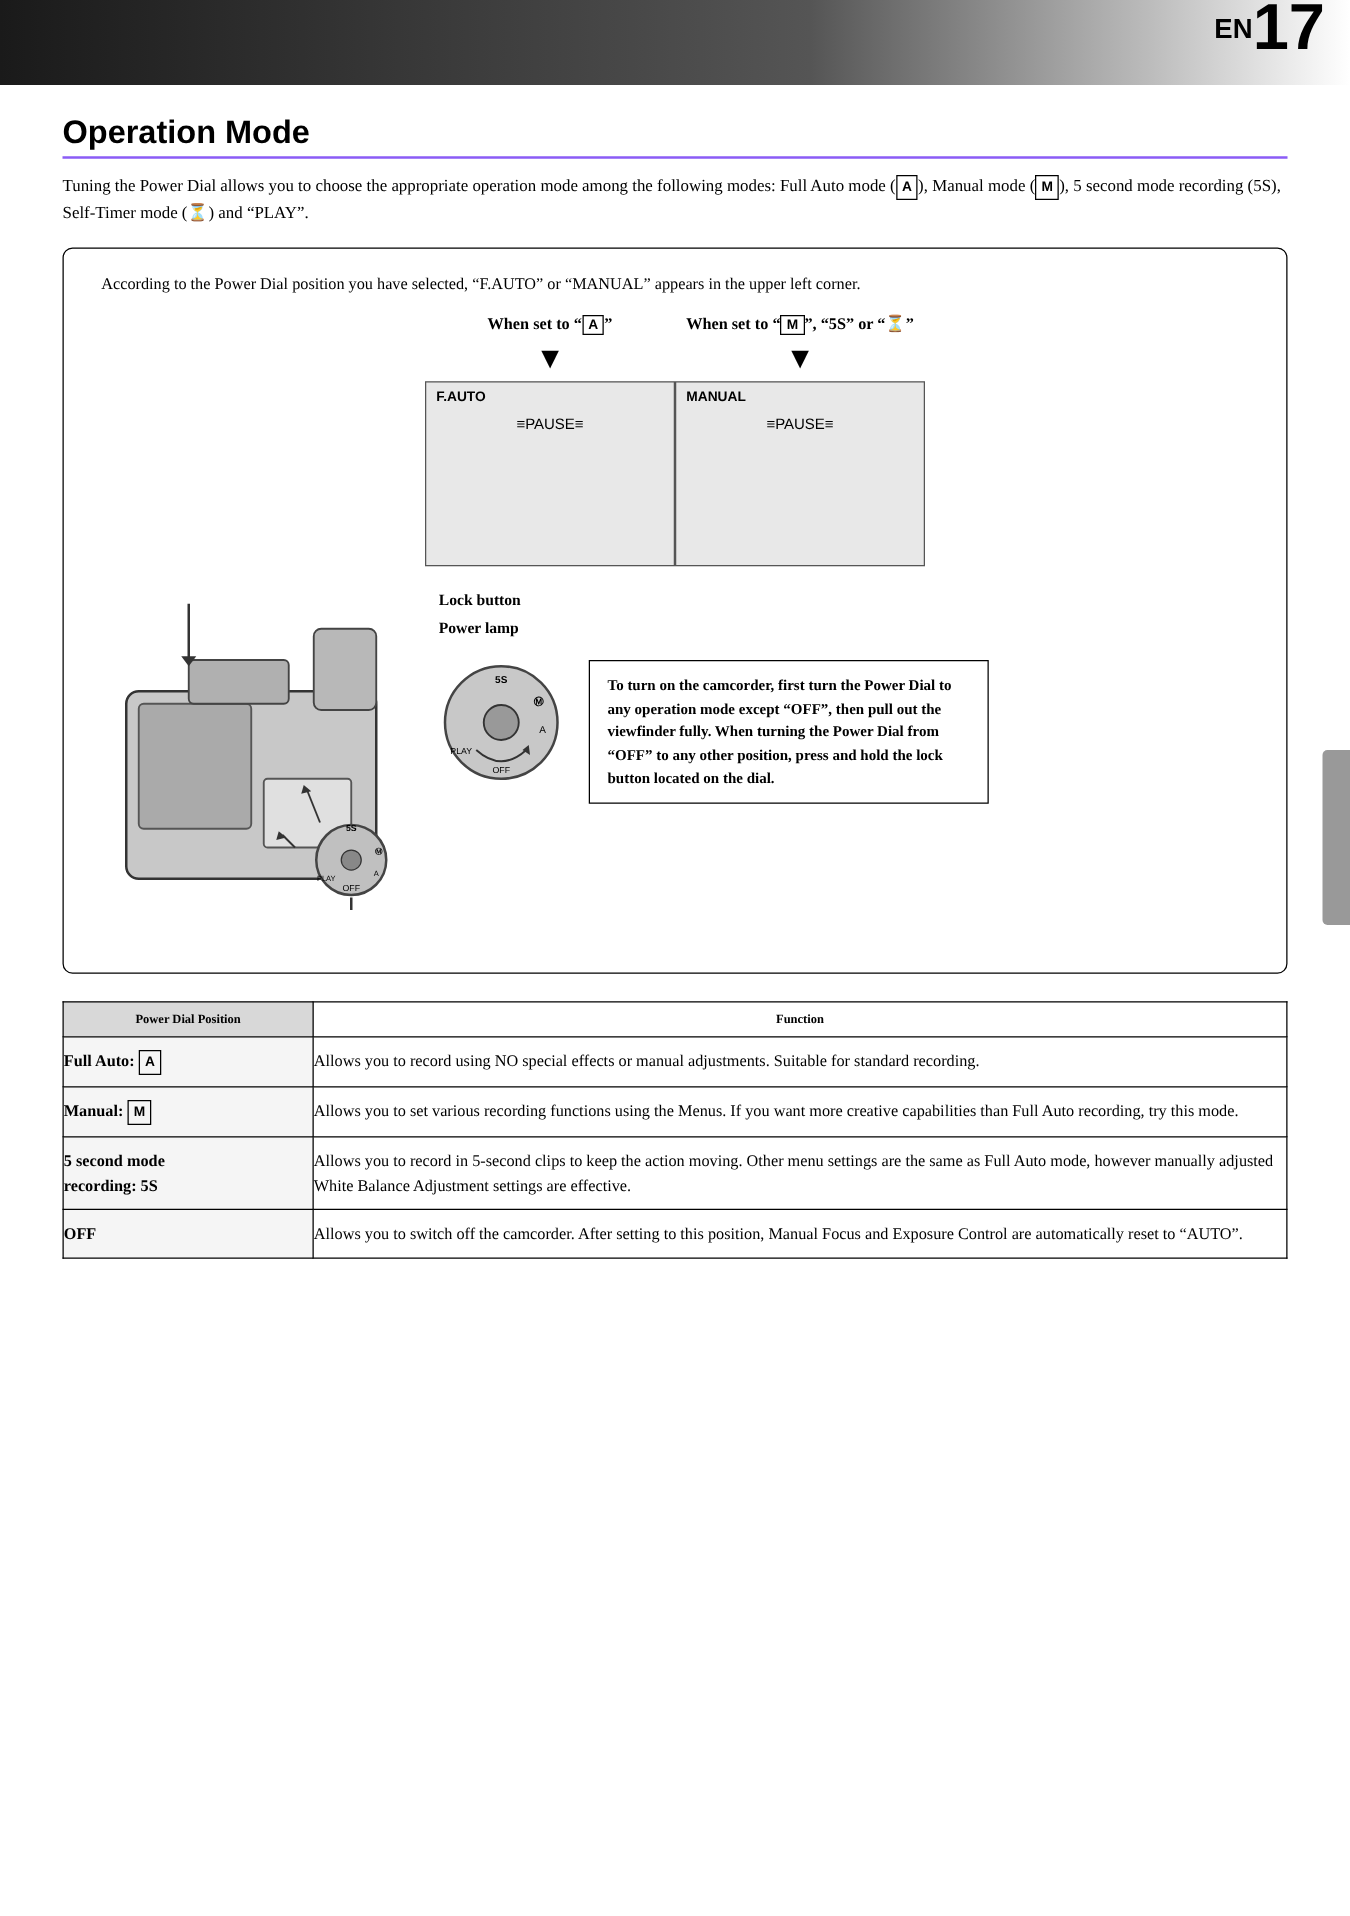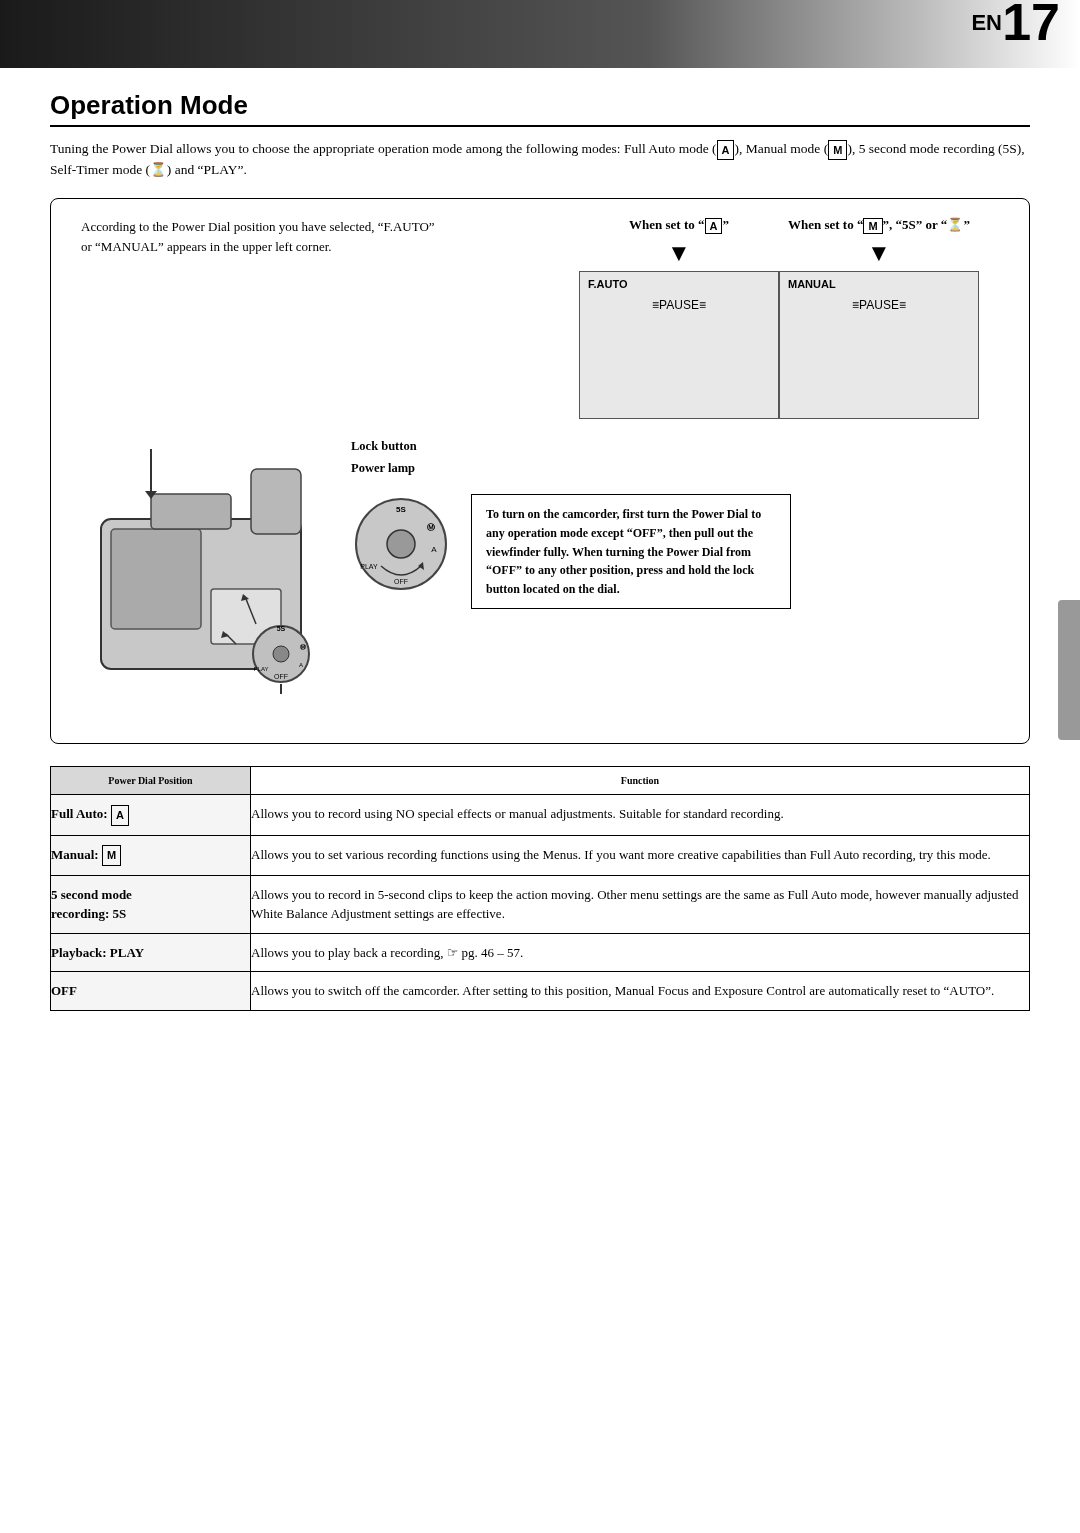--- a/index.html
+++ b/index.html
@@ -58,21 +58,21 @@
     
     .main-content {
       padding: 22px 50px 20px 50px;
     }
 
     
     .page-title {
       font-size: 26px;
       font-weight: bold;
       font-family: Arial, sans-serif;
-      border-bottom: 2px solid #000000;
+      border-bottom: 2px solid #8b5cf6;
       padding-bottom: 4px;
       margin-bottom: 12px;
     }
 
     
     .intro-text {
       font-size: 13.5px;
       line-height: 1.5;
       margin-bottom: 18px;
     }
@@ -82,35 +82,35 @@
       border: 1.5px solid #000;
       border-radius: 8px;
       padding: 18px 20px 20px 20px;
       margin-bottom: 22px;
       position: relative;
     }
 
     
     .diagram-upper {
       display: flex;
-      flex-direction: row;
+      flex-direction: column;
       align-items: flex-start;
       margin-bottom: 10px;
     }
     .diagram-notice {
       font-size: 13px;
       line-height: 1.5;
       margin-bottom: 14px;
       padding-left: 10px;
     }
 
     
     .screens-row {
       display: flex;
-      justify-content: flex-end;
+      justify-content: center;
       align-items: flex-end;
       width: 100%;
       margin-bottom: 10px;
       padding: 0 30px;
     }
     .screen-group {
       display: flex;
       flex-direction: column;
       align-items: center;
     }
@@ -369,24 +369,20 @@
         </tr>
         <tr>
           <td>Manual: <span class="icon-box">M</span></td>
           <td>Allows you to set various recording functions using the Menus. If you want more creative capabilities than Full Auto recording, try this mode.</td>
         </tr>
         <tr>
           <td>5 second mode<br>recording: 5S</td>
           <td>Allows you to record in 5-second clips to keep the action moving. Other menu settings are the same as Full Auto mode, however manually adjusted White Balance Adjustment settings are effective.</td>
         </tr>
         <tr>
-          <td>Playback: PLAY</td>
-          <td>Allows you to play back a recording, ☞ pg. 46 – 57.</td>
-        </tr>
-        <tr>
           <td>OFF</td>
           <td>Allows you to switch off the camcorder. After setting to this position, Manual Focus and Exposure Control are automatically reset to “AUTO”.</td>
         </tr>
       </tbody>
     </table>
   </div>
 
 </div>
 
 </body></html>

